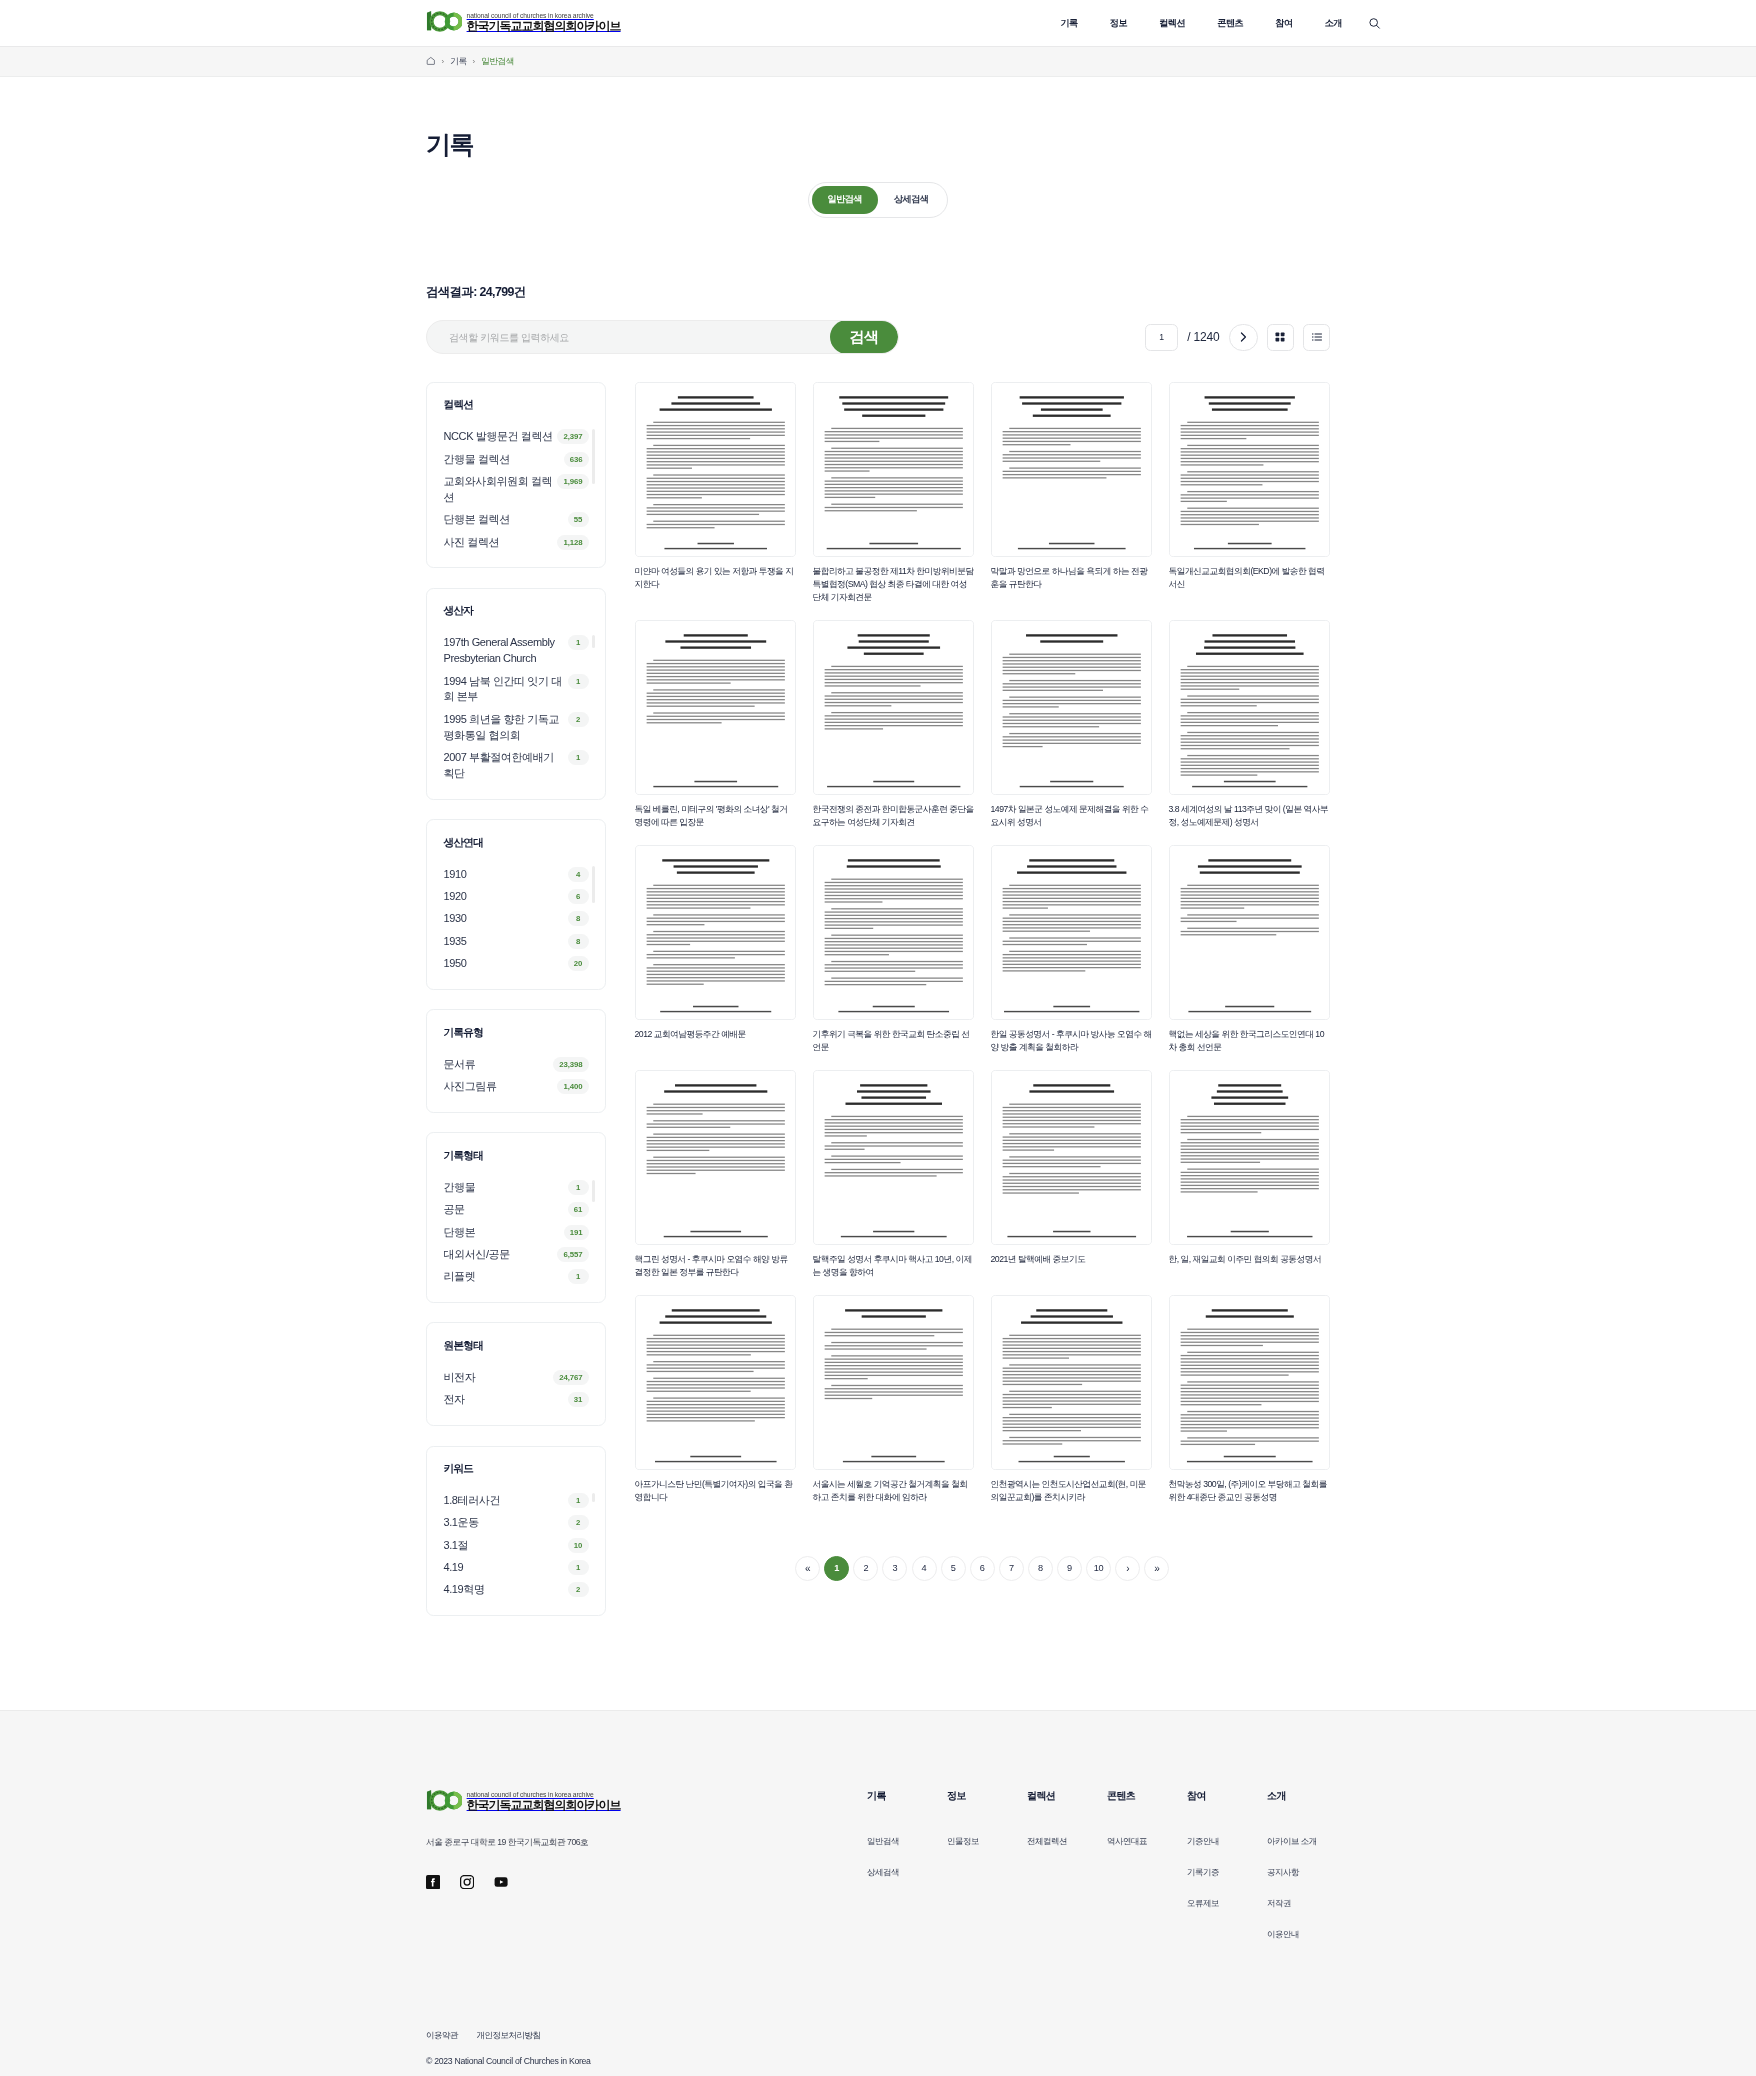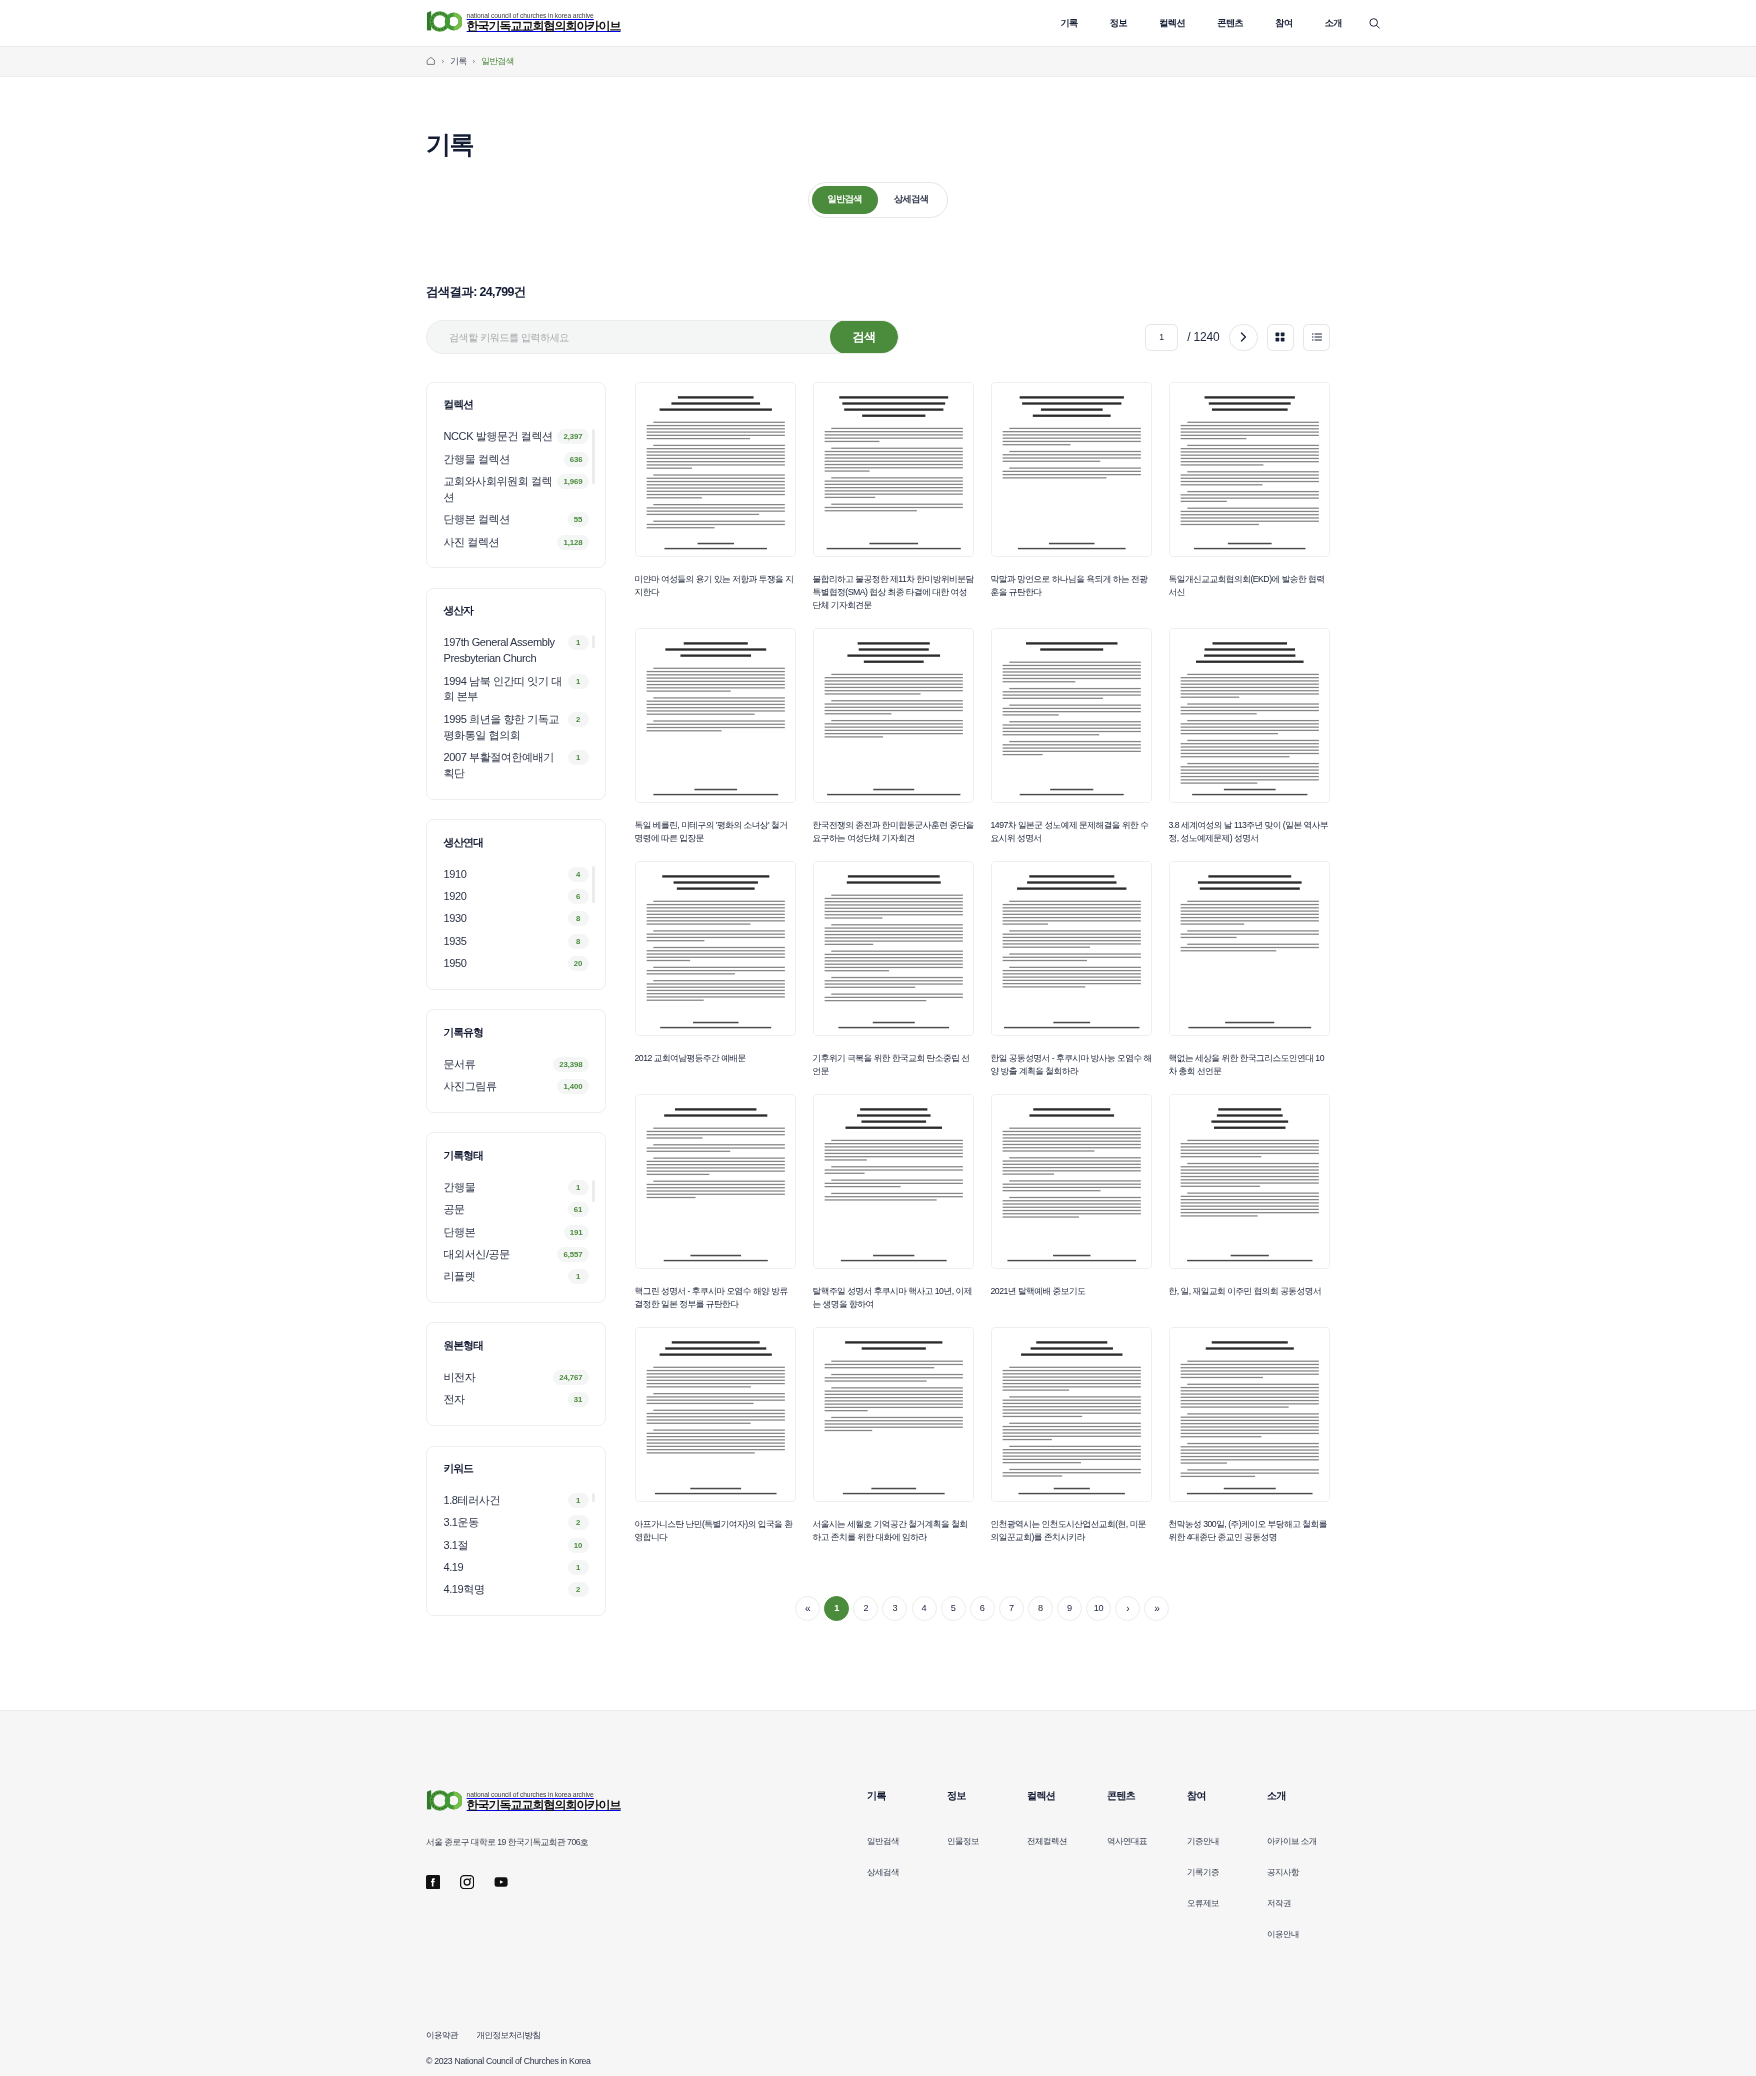--- a/index.html
+++ b/index.html
@@ -102,21 +102,21 @@
     border: 0.5px solid #ececec;
   }
   .search-box input {
     flex: 1; height: 100%; border: none; background: transparent; outline: none;
     padding: 0 22px; font-size: 10px; color: #3b3b3b; letter-spacing: -0.4px;
     font-family: inherit;
   }
   .search-box input::placeholder { color: #a7a9ab; }
   .search-box .go {
     width: 68px; height: 34px; background: #4a8c3c; color: #fff;
-    border: none; cursor: pointer; font-size: 12px; font-weight: 700;
+    border: none; cursor: pointer; font-size: 15px; font-weight: 700;
     letter-spacing: -0.5px; border-radius: 18.4px; font-family: inherit;
   }
   .pager-mini { display: flex; align-items: center; gap: 9.2px; }
   .pager-mini .pg-input {
     width: 33px; height: 27px; border: 0.5px solid #e4e5e7; border-radius: 5.5px;
     display: flex; align-items: center; justify-content: center;
     font-size: 8.7px; color: #20293f; background:#fff;
   }
   .pager-mini .pg-total { font-size: 12px; color: #20293f; letter-spacing:-0.2px; }
   .pager-mini .pg-next {
@@ -165,21 +165,21 @@
   .results { flex: 1; }
   .card-grid { display: grid; grid-template-columns: repeat(4, 1fr); gap: 15.6px 16.5px; }
   .card { cursor: pointer; }
   .card-thumb {
     width: 100%; height: 175px; background: #fff;
     border: 0.5px solid #eceef0; border-radius: 4.6px; overflow: hidden;
     display: flex; align-items: stretch; justify-content: center;
   }
   .card-thumb svg { width: 100%; height: 100%; display:block; }
   .card-title {
-    margin-top: 16px; font-size: 8.7px; line-height: 1.52;
+    margin-top: 8px; font-size: 8.7px; line-height: 1.52;
     letter-spacing: -0.5px; color: #1a2238; font-weight: 500;
   }
 
   
   .pagination {
     display: flex; justify-content: center; align-items: center;
     gap: 4.1px; margin-top: 51px;
   }
   .pg {
     min-width: 25px; height: 25px; border-radius: 13.8px;

